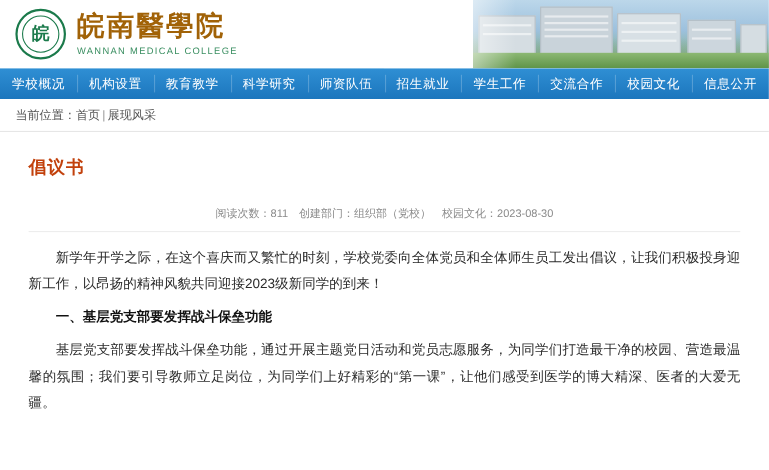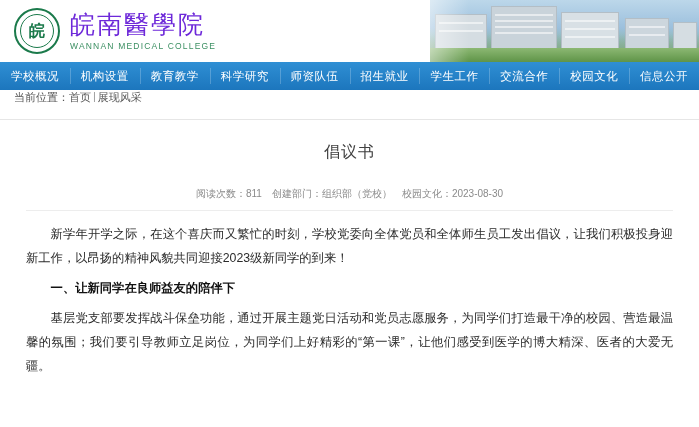--- a/index.html
+++ b/index.html
@@ -90,23 +90,23 @@
     position: absolute;
     left: 4px; top: 4px; right: 4px; bottom: 4px;
     border: 1px solid #1b7a4b;
     border-radius: 50%;
   }
   .logo-mark span { position: relative; z-index: 2; font-weight: bold; font-size: 16px;}
   .logo-text { margin-left: 10px; }
   .logo-cn {
     font-family: "Liberation Serif", serif;
     font-size: 25px;
-    font-weight: normal;
+    font-weight: bold;
     letter-spacing: 2px;
-    color: #6d28d9;
+    color: #a16207;
     line-height: 1.1;
   }
   .logo-en {
     font-size: 8.5px;
     letter-spacing: 1.2px;
     color: #3b8f62;
     margin-top: 3px;
     font-family: "Liberation Sans", sans-serif;
   }
 
@@ -137,39 +137,39 @@
     left: 0; top: 6px; bottom: 6px;
     width: 1px;
     background: rgba(255,255,255,0.22);
   }
 
   
   .breadcrumb-bar {
     width: 699px;
     height: 30px;
     display: flex;
+    align-items: center;
     padding: 0 14px;
     font-size: 11px;
     color: #555;
     border-bottom: 1px solid #e6e6e6;
     background: #fff;
   }
   .breadcrumb-bar .bc-sep { margin: 0 2px; color: #999; }
   .breadcrumb-bar a { color: #555; text-decoration: none; }
 
   
   .article {
     padding: 0 26px;
     background: #fff;
   }
   .article-title {
-    text-align: center;
-    color: #404040;
+    color: #c2410c;
     font-size: 16px;
-    font-weight: normal;
+    font-weight: bold;
     font-family: "Liberation Sans", sans-serif;
     margin: 22px 0 0 0;
     letter-spacing: 1px;
   }
   .article-meta {
     display: flex;
     justify-content: center;
     gap: 10px;
     font-size: 10px;
     color: #8a8a8a;
@@ -283,17 +283,17 @@
     <div>
       <span>创建部门：</span><span>组织部（党校）</span>
     </div>
     <div>
       <span>校园文化：</span><span>2023-08-30</span>
     </div>
   </div>
 
   <div class="article-body">
     <p>新学年开学之际，在这个喜庆而又繁忙的时刻，学校党委向全体党员和全体师生员工发出倡议，让我们积极投身迎新工作，以昂扬的精神风貌共同迎接2023级新同学的到来！</p>
-    <p class="section-heading">一、让新同学在良师益友的陪伴下</p>
+    <p class="section-heading">一、基层党支部要发挥战斗保垒功能</p>
     <p>基层党支部要发挥战斗保垒功能，通过开展主题党日活动和党员志愿服务，为同学们打造最干净的校园、营造最温馨的氛围；我们要引导教师立足岗位，为同学们上好精彩的“第一课”，让他们感受到医学的博大精深、医者的大爱无疆。</p>
 
   </div>
 </div>
 
 </body></html>

